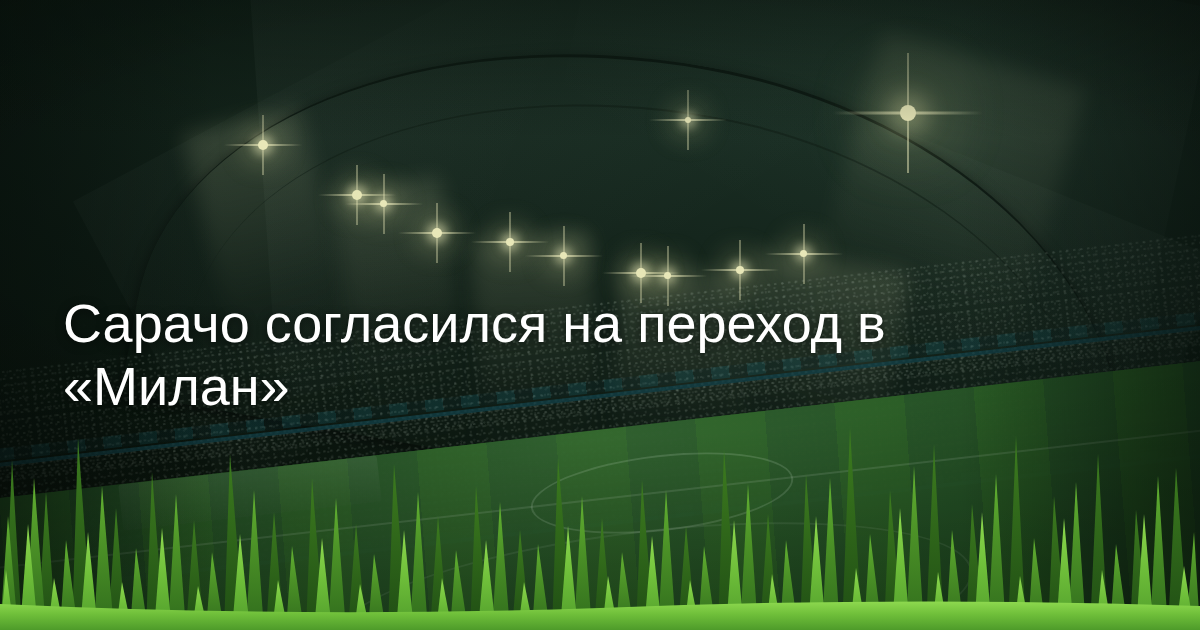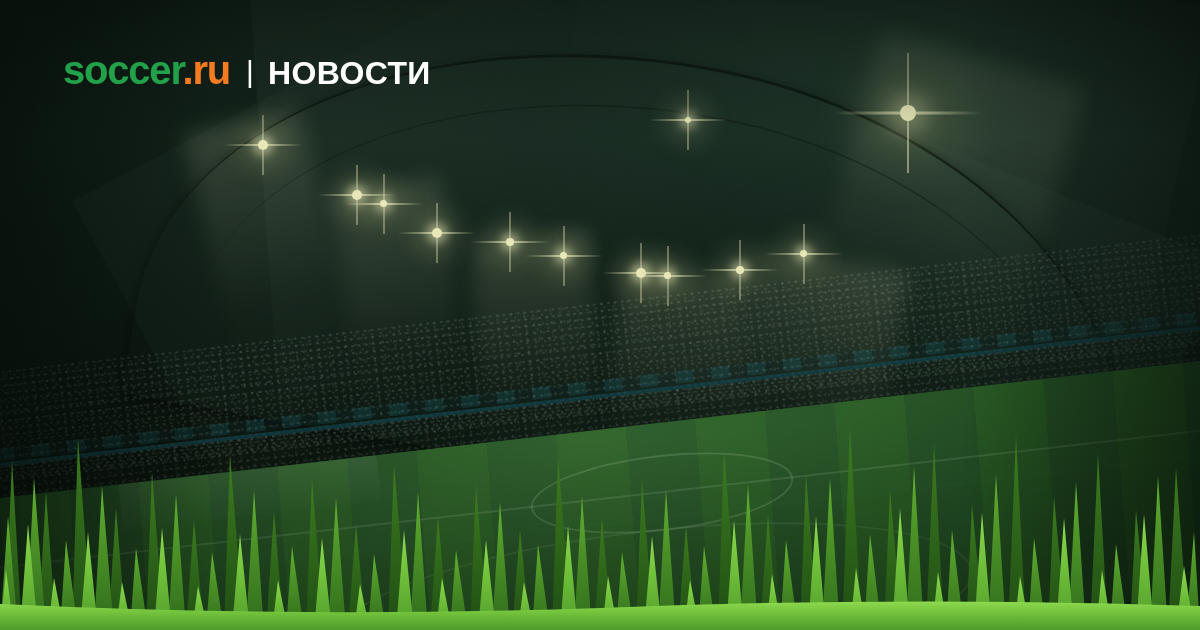--- a/index.html
+++ b/index.html
@@ -326,20 +326,16 @@
             <path d="M1056 210 L1064 98 L1074 210 Z"></path>
           <path d="M1096 210 L1102 150 L1112 210 Z"></path>
             <path d="M1136 210 L1144 94 L1154 210 Z"></path>
           <path d="M1176 210 L1184 146 L1194 210 Z"></path>
           <path d="M0 210 L1200 210 L1200 186 Q900 176 600 188 Q300 198 0 184 Z"></path>
         </g>
       </svg>
     </div>
   </div>
 
-  <div class="header">
-    <div class="logo"><span class="lg-green">soccer</span><span class="lg-orange">.ru</span></div>
-    <div class="sep">|</div>
-    <div class="section">НОВОСТИ</div>
-  </div>
-
+
+  <h1 class="title">Сарачо согласился на переход в «Милан»</h1>
 
 </div>
 
 </body></html>

